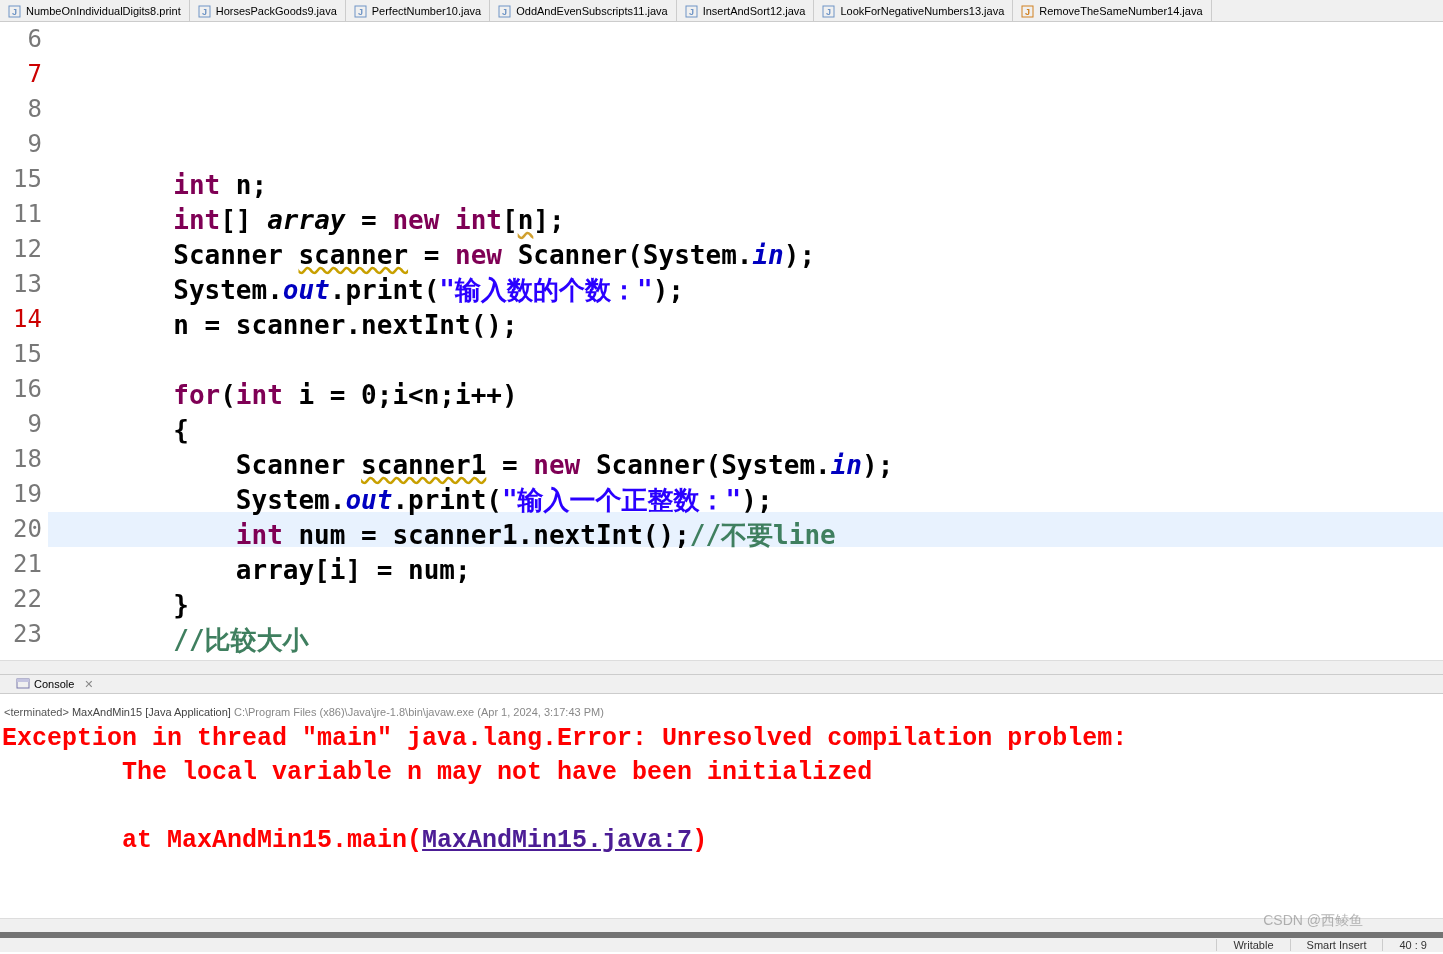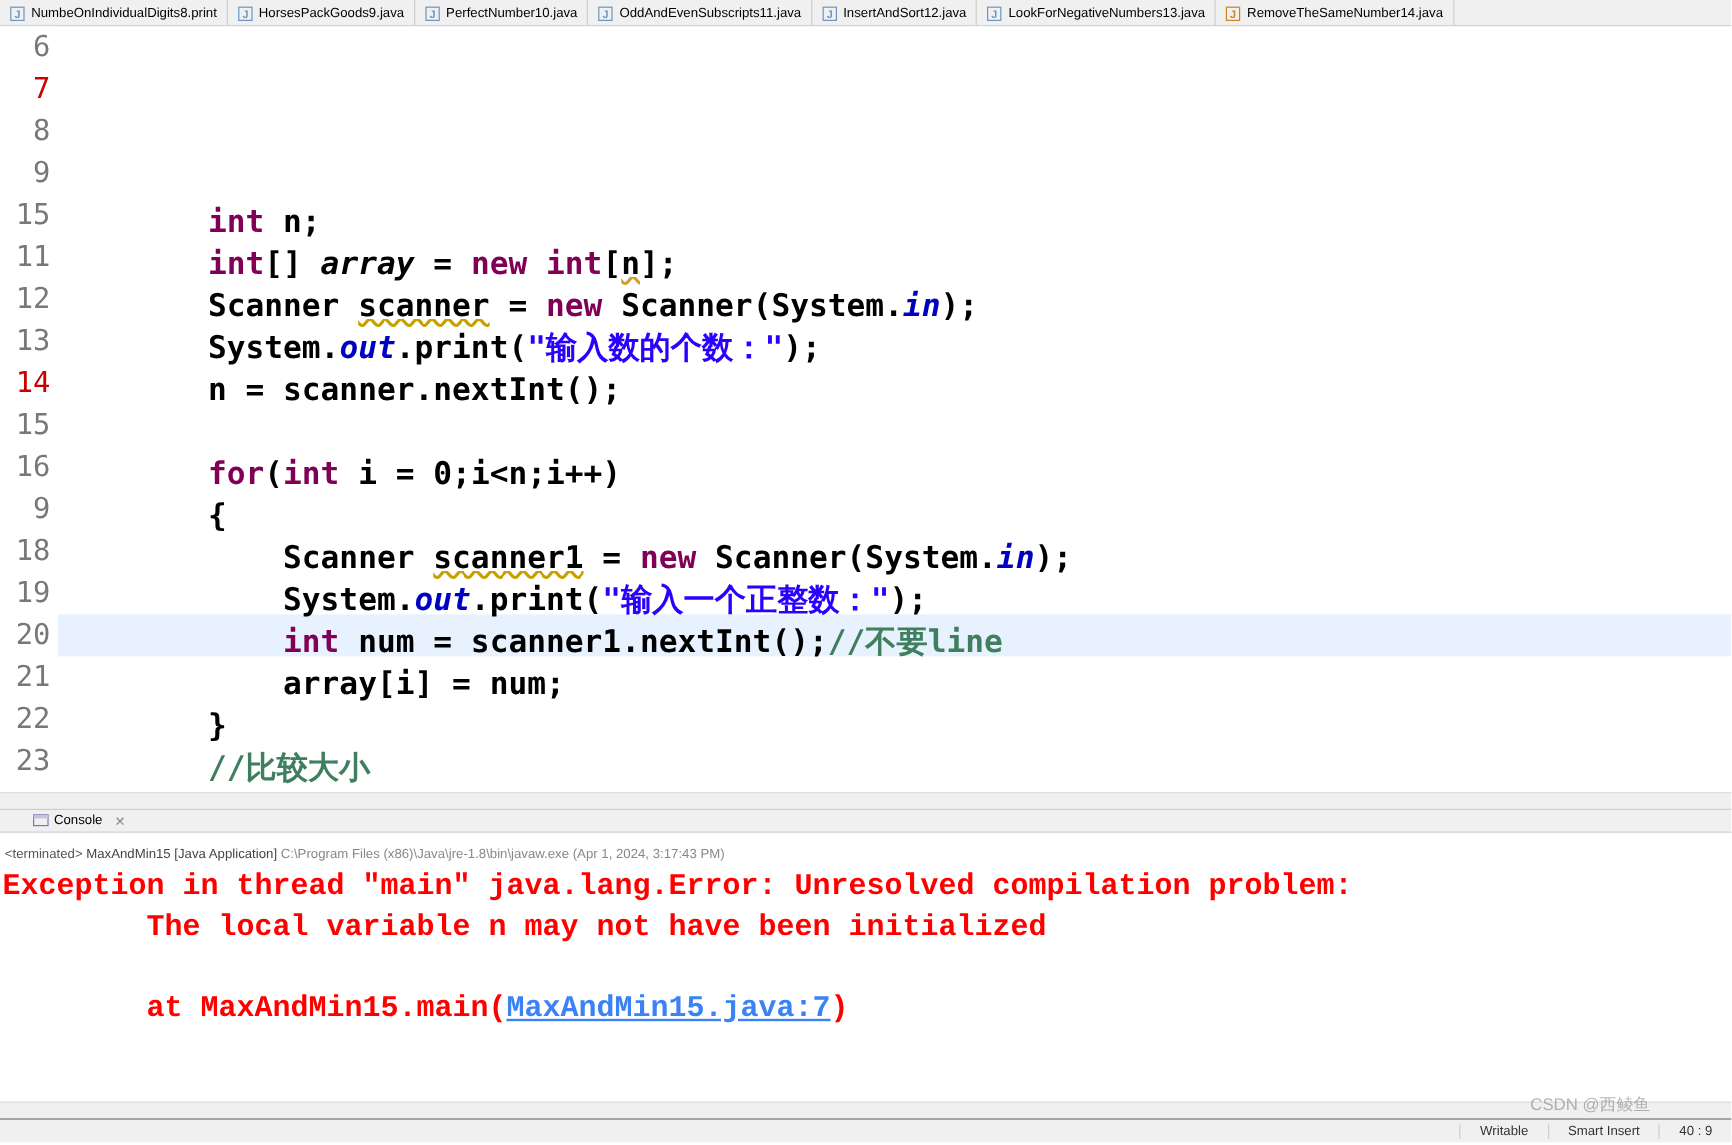--- a/index.html
+++ b/index.html
@@ -14,32 +14,32 @@
 .code .hl { position: absolute; left: 0; right: 0; height: 35px; background: #e8f2fe; z-index: 0; }
 .code pre { position: relative; z-index: 1; margin-top: 41px; }
 .kw { color: #7f0055; font-weight: bold; font-style: normal; }
 .it { font-style: italic; color: #000; }
 .itblue { font-style: italic; color: #0000c0; font-weight: bold; }
 .str { color: #2a00ff; font-style: normal; }
 .cmt { color: #3f7f5f; font-style: normal; }
 .und { text-decoration: underline wavy #c8a000; text-decoration-skip-ink: none; }
 .warn { text-decoration: underline wavy #d0a030; }
 .scroll-h { height: 14px; background: #f0f0f0; border-top: 1px solid #ddd; }
-.console-tab { height: 20px; background: #f0f0f0; border-top: 1px solid #ccc; border-bottom: 1px solid #ccc; display: flex; align-items: center; padding-left: 19px; font-size: 11px; }
+.console-tab { height: 20px; background: #f0f0f0; border-top: 1px solid #ccc; border-bottom: 1px solid #ccc; display: flex; align-items: center; padding-left: 8px; font-size: 11px; }
 .console-tab .ct { padding: 2px 8px; display: flex; align-items: center; gap: 4px; }
 .console-tab .x { margin-left: 6px; color: #888; cursor: pointer; }
 .console-hdr { padding: 12px 4px; font-size: 11px; color: #555; background: #fff; height: 18px; }
 .console-hdr .app { color: #444; }
 .console-hdr .path { color: #888; }
 .console-out { font-family: Consolas, Monaco, "Courier New", monospace; font-size: 25px; line-height: 34px; font-weight: bold; padding: 4px 2px; height: 200px; background: #fff; white-space: pre; overflow: hidden; }
 .err-red { color: #ff0000; }
-.err-link { color: #3b82f6; text-decoration: underline; cursor: pointer; }
-.status { height: 20px; background: #f0f0f0; border-top: 1px solid #737373; display: flex; align-items: center; justify-content: flex-end; font-size: 11px; color: #333; }
+.err-link { color: #4c1d95; text-decoration: underline; cursor: pointer; }
+.status { height: 20px; background: #f0f0f0; border-top: 6px solid #737373; display: flex; align-items: center; justify-content: flex-end; font-size: 11px; color: #333; }
 .status > div { padding: 0 16px; border-left: 1px solid #ccc; }
-.watermark { position: absolute; right: 68px; bottom: 24px; color: rgba(120,120,120,0.55); font-size: 14px; z-index: 10; pointer-events: none; }
+.watermark { position: absolute; right: 80px; bottom: 24px; color: rgba(120,120,120,0.55); font-size: 14px; z-index: 10; pointer-events: none; }
 </style>
 </head>
 <body>
 
 <div class="tabs">
   <div class="tab">
       <span class="tab-icon">
         <svg width="14" height="14">
           <rect x="1" y="2" width="11" height="11" fill="none" stroke="#6e94c5" stroke-width="1"></rect>
           <text x="4" y="11" font-size="9" fill="#6e94c5" font-weight="bold">J</text>

